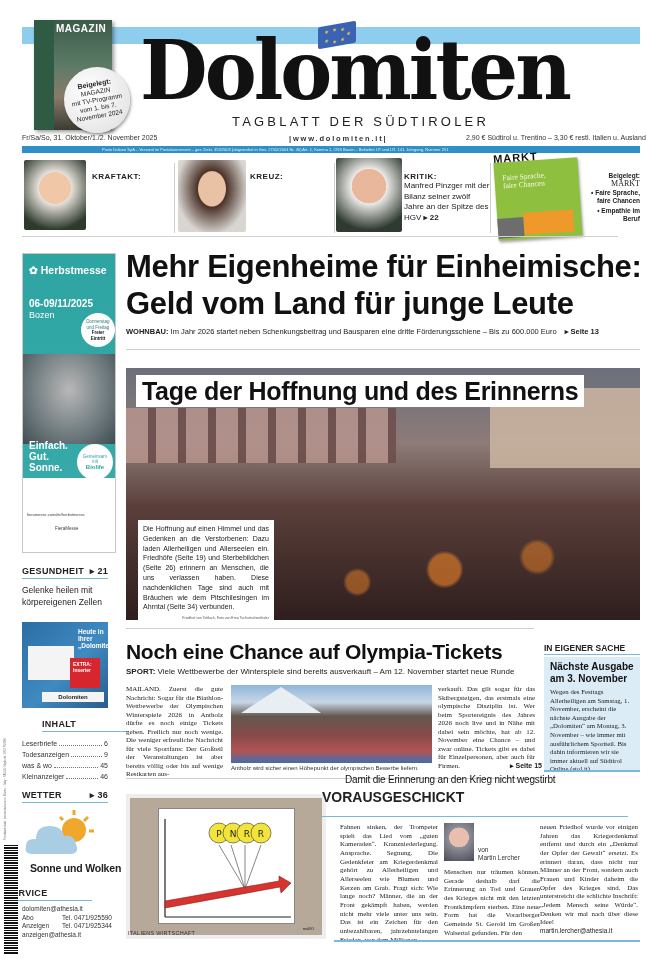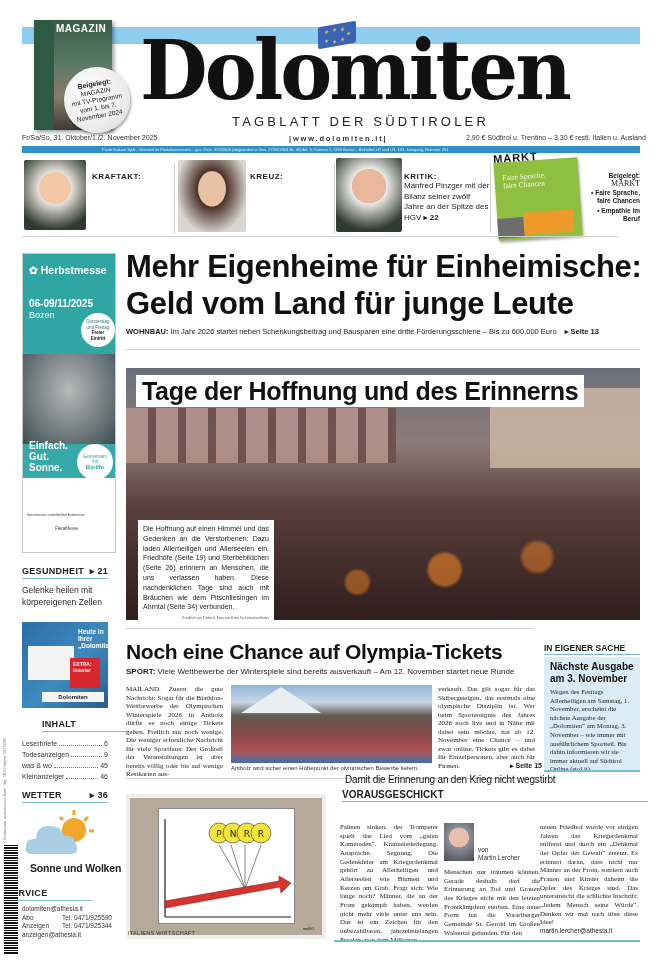--- a/index.html
+++ b/index.html
@@ -106,21 +106,21 @@
   #ies-title { font-size: 10px; font-weight: bold; line-height: 12px; color:#111; }
   #ies-body { font-size: 6.8px; line-height: 8.6px; margin-top: 3px; color:#222; }
   #ies-bottom { left: 544px; top: 770px; width: 96px; height: 1.5px; background:#7ab9d9; }
 
   
   #cartoon { left: 126px; top: 794px; width: 200px; height: 145px; background:#b7a99a; border: 4px solid #eee; }
   #cartoon .paper { position:absolute; left:28px; top:10px; width:137px; height:116px; background:#fff; border:1px solid #888; }
   #cartoon-cap { left: 128px; top: 930px; font-size: 5.5px; color:#333; letter-spacing: .3px; }
 
   
-  #vor-head { left: 342px; top: 789px; width: 306px; font-size: 10px; font-weight: bold; border-bottom: 1.5px solid #7ab9d9; padding-bottom: 1px; color:#222; }
+  #vor-head { left: 322px; top: 789px; width: 306px; font-size: 14px; font-weight: bold; border-bottom: 1.5px solid #7ab9d9; padding-bottom: 11px; color:#222; }
   #vor-title { left: 345px; top: 774px; font-size: 10px; color:#111; letter-spacing: -0.2px; }
   #vor-col1 { left: 340px; top: 823px; width: 98px; font-size: 6.9px; line-height: 8.65px; text-align: justify; color:#222; }
   #vor-portrait { left: 444px; top: 823px; width: 30px; height: 38px; background: radial-gradient(circle at 50% 38%, #e8bfae 0 35%, #8d8f98 36%, #4b4b57 100%); }
   #vor-author { left: 478px; top: 846px; font-size: 6.5px; line-height: 8px; color:#333; }
   #vor-col2 { left: 444px; top: 868px; width: 96px; font-size: 6.9px; line-height: 8.65px; text-align: justify; color:#222; }
   #vor-col3 { left: 540px; top: 823px; width: 98px; font-size: 6.9px; line-height: 8.65px; text-align: justify; color:#222; }
   #vor-email { left: 540px; top: 927px; font-size: 6.5px; color:#222; }
   #vor-bottom { left: 334px; top: 940px; width: 306px; height: 1.5px; background:#7ab9d9; }
 </style>
 </head>

